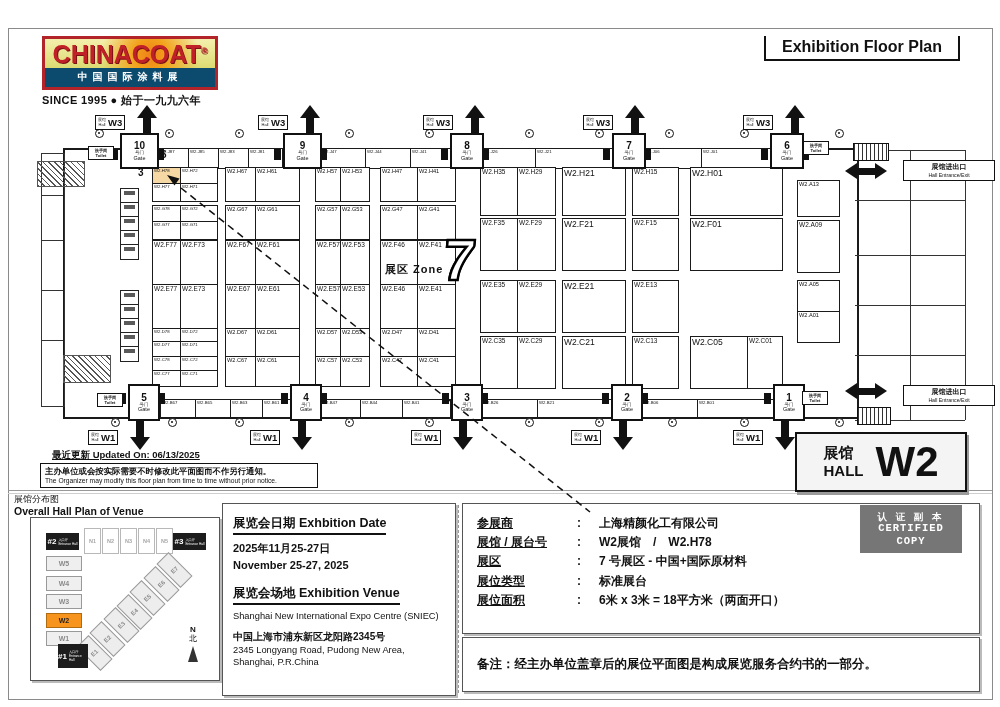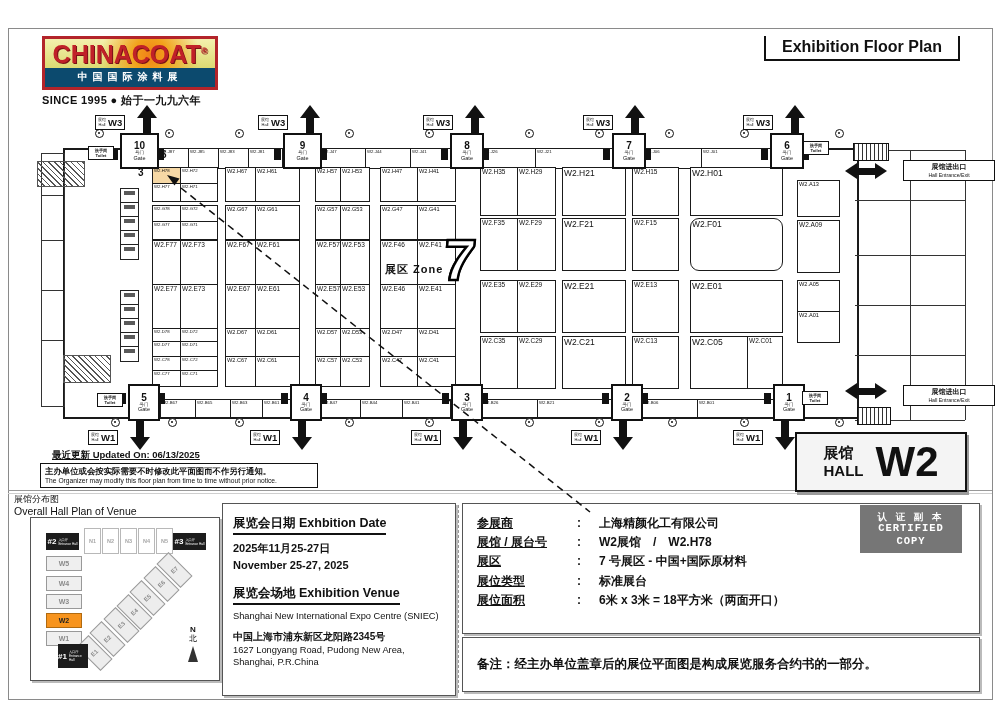--- a/index.html
+++ b/index.html
@@ -64,21 +64,21 @@
   .upd-box .c{font-size:8.4px;font-weight:bold;line-height:1.3;}
   .upd-box .e{font-size:6.7px;line-height:1.25;}
   .badge-hall{position:absolute;left:795px;top:432px;width:168px;height:56px;background:#f4f4f4;border:2px solid #111;
     box-shadow:2px 3px 0 #9a9a9a;display:flex;align-items:center;justify-content:center;gap:12px;z-index:8;}
   .badge-hall .cn{font-size:15px;font-weight:bold;line-height:1.2;}
   .badge-hall .code{font-size:42px;font-weight:bold;}
 
   
   .map-title{position:absolute;left:14px;top:494px;line-height:1.25;}
   .map-title .c{font-size:9px;display:block;}
-  .map-title .e{font-size:10.5px;font-weight:normal;display:block;}
+  .map-title .e{font-size:10.5px;font-weight:bold;display:block;}
   .map-box{position:absolute;left:30px;top:517px;width:188px;height:162px;border:1px solid #555;box-shadow:2px 2px 0 #bbb;background:#fff;}
   .mh{position:absolute;border:1px solid #999;background:#efefef;color:#8a8a8a;font-weight:bold;display:flex;align-items:center;justify-content:center;}
   .mh.n{background:#fff;border-color:#b8b8b8;color:#a8a8a8;}
   .mh.e{background:#ededed;transform:rotate(-45deg);color:#8a8a8a;}
   .mbadge{position:absolute;background:#1c1c1c;color:#fff;display:flex;align-items:center;justify-content:center;gap:2px;z-index:3;}
   .mbadge .id{font-size:8px;font-weight:bold;}
   .mbadge .tt{font-size:3.2px;line-height:1.25;text-align:left;}
   .compass{position:absolute;text-align:center;line-height:1.1;}
   .compass .n{font-size:8px;font-weight:bold;display:block;}
   .compass .b{font-size:8px;display:block;}
@@ -245,23 +245,22 @@
     <div class="booth" style="left: 482px; top: 175px; width: 36px; height: 50px; font-size: 6.5px;">W2.E29</div>
     <div class="booth" style="left: 445px; top: 231px; width: 37px; height: 50px; font-size: 6.5px;">W2.C35</div>
     <div class="booth" style="left: 482px; top: 231px; width: 36px; height: 50px; font-size: 6.5px;">W2.C29</div>
     <div class="booth" style="left: 527px; top: 62px; width: 61px; height: 46px; font-size: 8.5px;">W2.H21</div>
     <div class="booth" style="left: 527px; top: 113px; width: 61px; height: 50px; font-size: 8.5px;">W2.F21</div>
     <div class="booth" style="left: 527px; top: 175px; width: 61px; height: 50px; font-size: 8.5px;">W2.E21</div>
     <div class="booth" style="left: 527px; top: 231px; width: 61px; height: 50px; font-size: 8.5px;">W2.C21</div>
     <div class="booth" style="left: 597px; top: 62px; width: 44px; height: 46px; font-size: 6.5px;">W2.H15</div>
     <div class="booth" style="left: 655px; top: 62px; width: 90px; height: 46px; font-size: 8.5px;">W2.H01</div>
     <div class="booth" style="left: 597px; top: 113px; width: 44px; height: 50px; font-size: 6.5px;">W2.F15</div>
-    <div class="booth" style="left: 655px; top: 113px; width: 90px; height: 50px; font-size: 8.5px; border-radius: 9px;">W2.F01</div>
+    <div class="booth" style="left: 655px; top: 113px; width: 90px; height: 50px; font-size: 8.5px;">W2.F01</div>
     <div class="booth" style="left: 597px; top: 175px; width: 44px; height: 50px; font-size: 6.5px;">W2.E13</div>
-    <div class="booth" style="left: 655px; top: 175px; width: 90px; height: 50px; font-size: 8.5px;">W2.E01</div>
     <div class="booth" style="left: 597px; top: 231px; width: 44px; height: 50px; font-size: 6.5px;">W2.C13</div>
     <div class="booth" style="left: 655px; top: 231px; width: 57px; height: 50px; font-size: 8.5px;">W2.C05</div>
     <div class="booth" style="left: 712px; top: 231px; width: 33px; height: 50px; font-size: 6.5px;">W2.C01</div>
     <div class="booth" style="left: 762px; top: 75px; width: 40px; height: 34px; font-size: 5.6px;">W2.A13</div>
     <div class="booth" style="left: 762px; top: 115px; width: 40px; height: 50px; font-size: 6.5px;">W2.A09</div>
     <div class="booth" style="left: 762px; top: 175px; width: 40px; height: 29px; font-size: 5.6px;">W2.A05</div>
     <div class="booth" style="left: 762px; top: 206px; width: 40px; height: 29px; font-size: 5.6px;">W2.A01</div>
     <div class="booth" style="left: 125px; top: 294px; width: 35px; height: 16px; font-size: 4.3px;">W2.B67</div>
     <div class="booth" style="left: 160px; top: 294px; width: 35px; height: 16px; font-size: 4.3px;">W2.B65</div>
     <div class="booth" style="left: 195px; top: 294px; width: 32px; height: 16px; font-size: 4.3px;">W2.B63</div>
@@ -579,21 +578,21 @@
 
 <div class="panel" id="panel-event">
   <div class="sec-title">展览会日期  Exhbition Date</div>
   <div class="ev-date">2025年11月25-27日</div>
   <div class="ev-date">November 25-27, 2025</div>
   <div class="ev-gap"></div>
   <div class="sec-title">展览会场地  Exhibition Venue</div>
   <div class="ev-en">Shanghai New International Expo Centre (SNIEC)</div>
   <div class="ev-sp"></div>
   <div class="ev-cn">中国上海市浦东新区龙阳路2345号</div>
-  <div class="ev-en">1627 Longyang Road, Pudong New Area,</div>
+  <div class="ev-en">2345 Longyang Road, Pudong New Area,</div>
   <div class="ev-en">Shanghai, P.R.China</div>
 </div>
 
 <div class="dash-sep"></div>
 
 <div class="panel" id="panel-exh">
     <div class="exh-row">
       <span class="l">参展商</span>
       <span class="cl">:</span>
       <span class="v">上海精颜化工有限公司</span>

